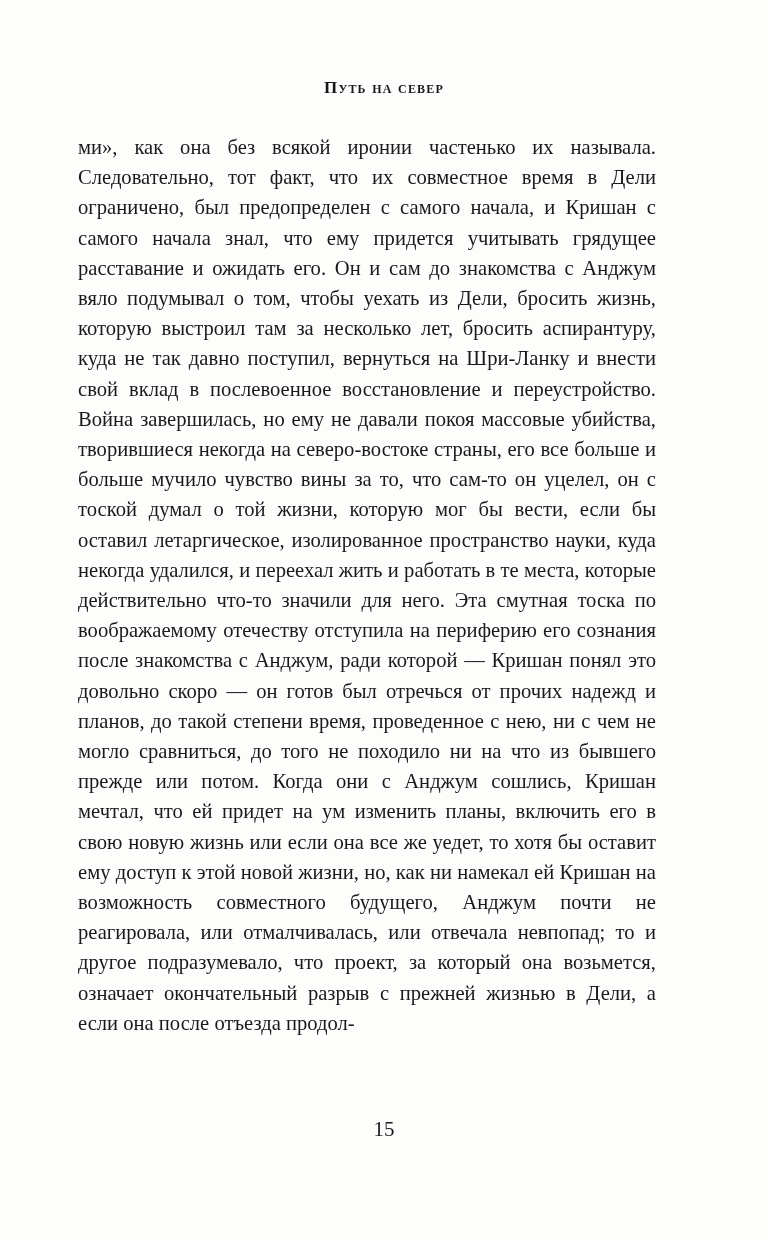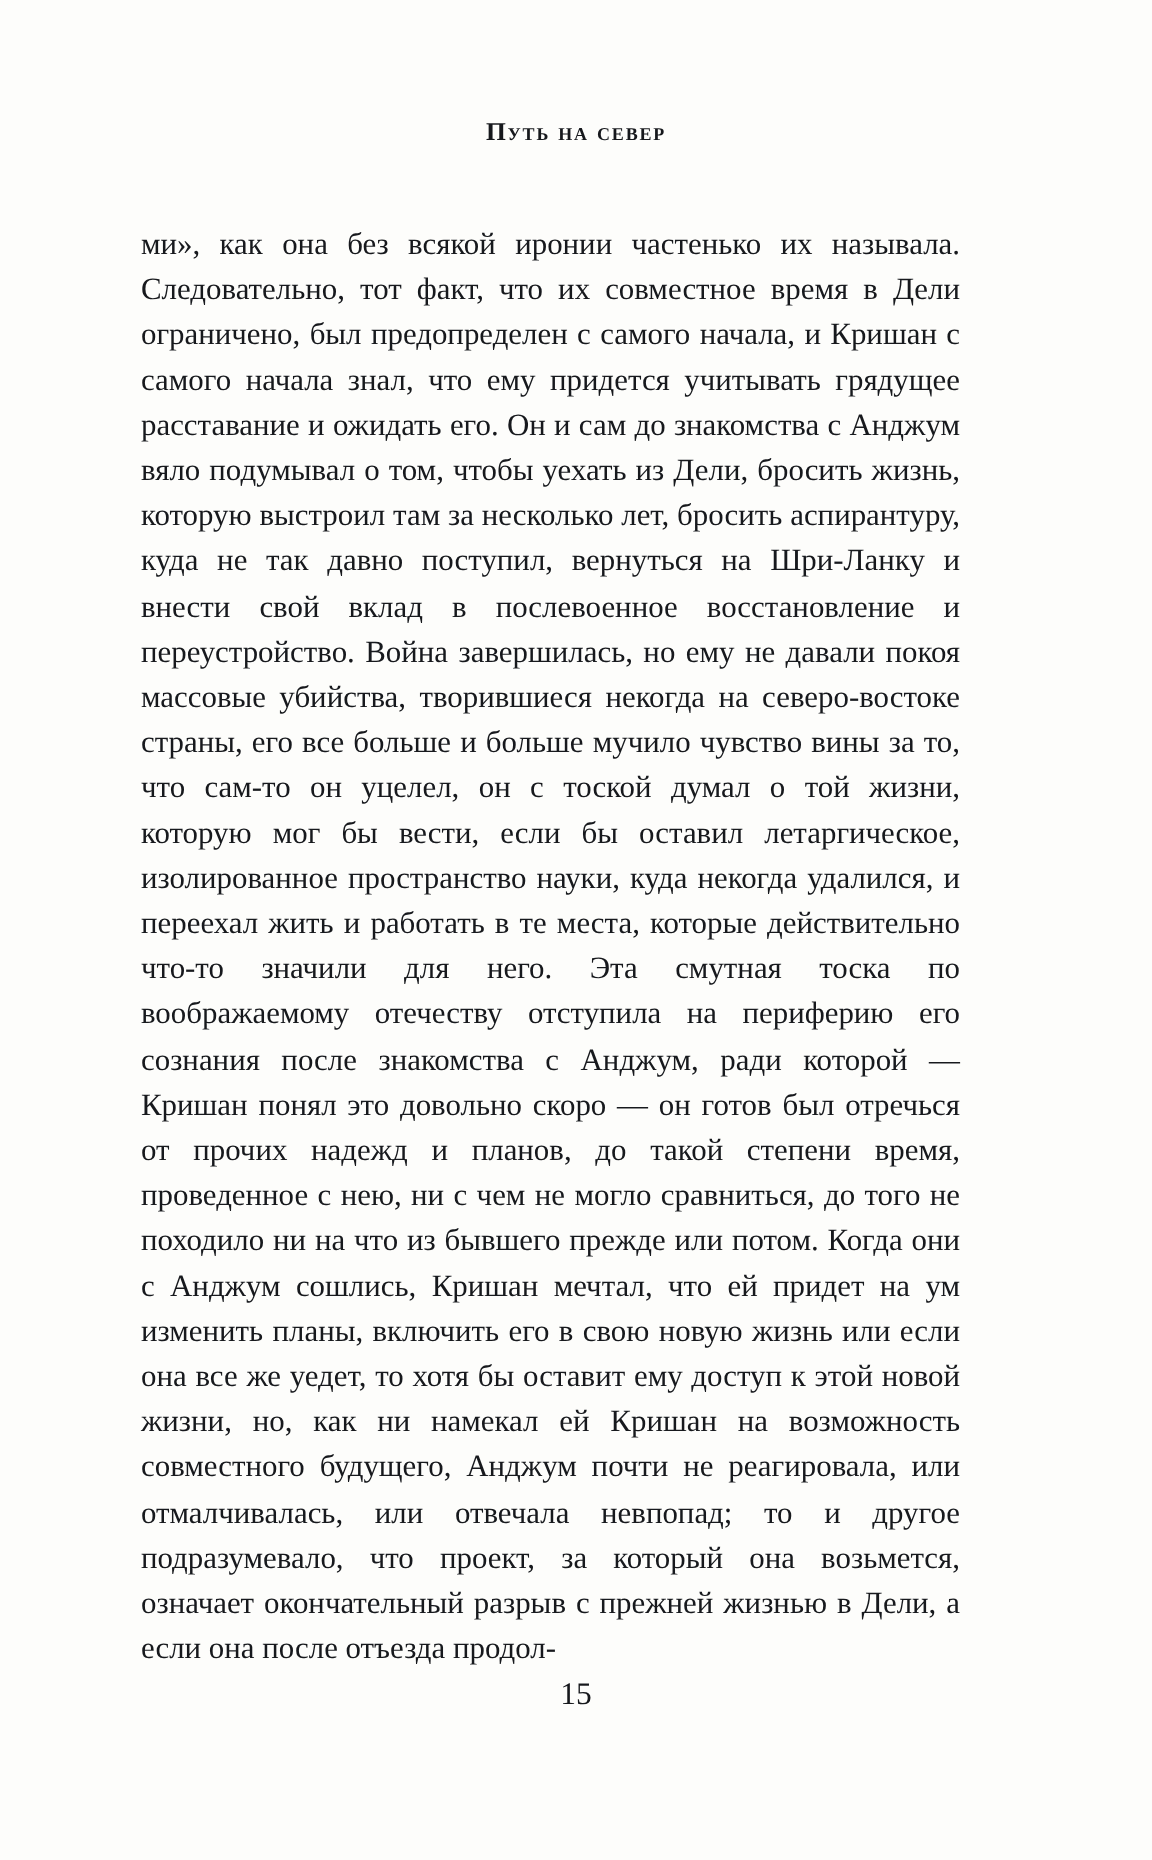--- a/index.html
+++ b/index.html
@@ -39,21 +39,21 @@
     left: 78px;
     width: 578px;
     font-size: 20.6px;
     line-height: 30.2px;
     text-align: justify;
     text-justify: inter-word;
     hyphens: manual;
     color: #17191d;
   }
   .body-text p {
-    margin: 16px;
+    margin: 0;
     text-indent: 0;
   }
   .folio {
     position: absolute;
     bottom: 98px;
     left: 0;
     right: 0;
     text-align: center;
     font-size: 21px;
     color: #16181c;

